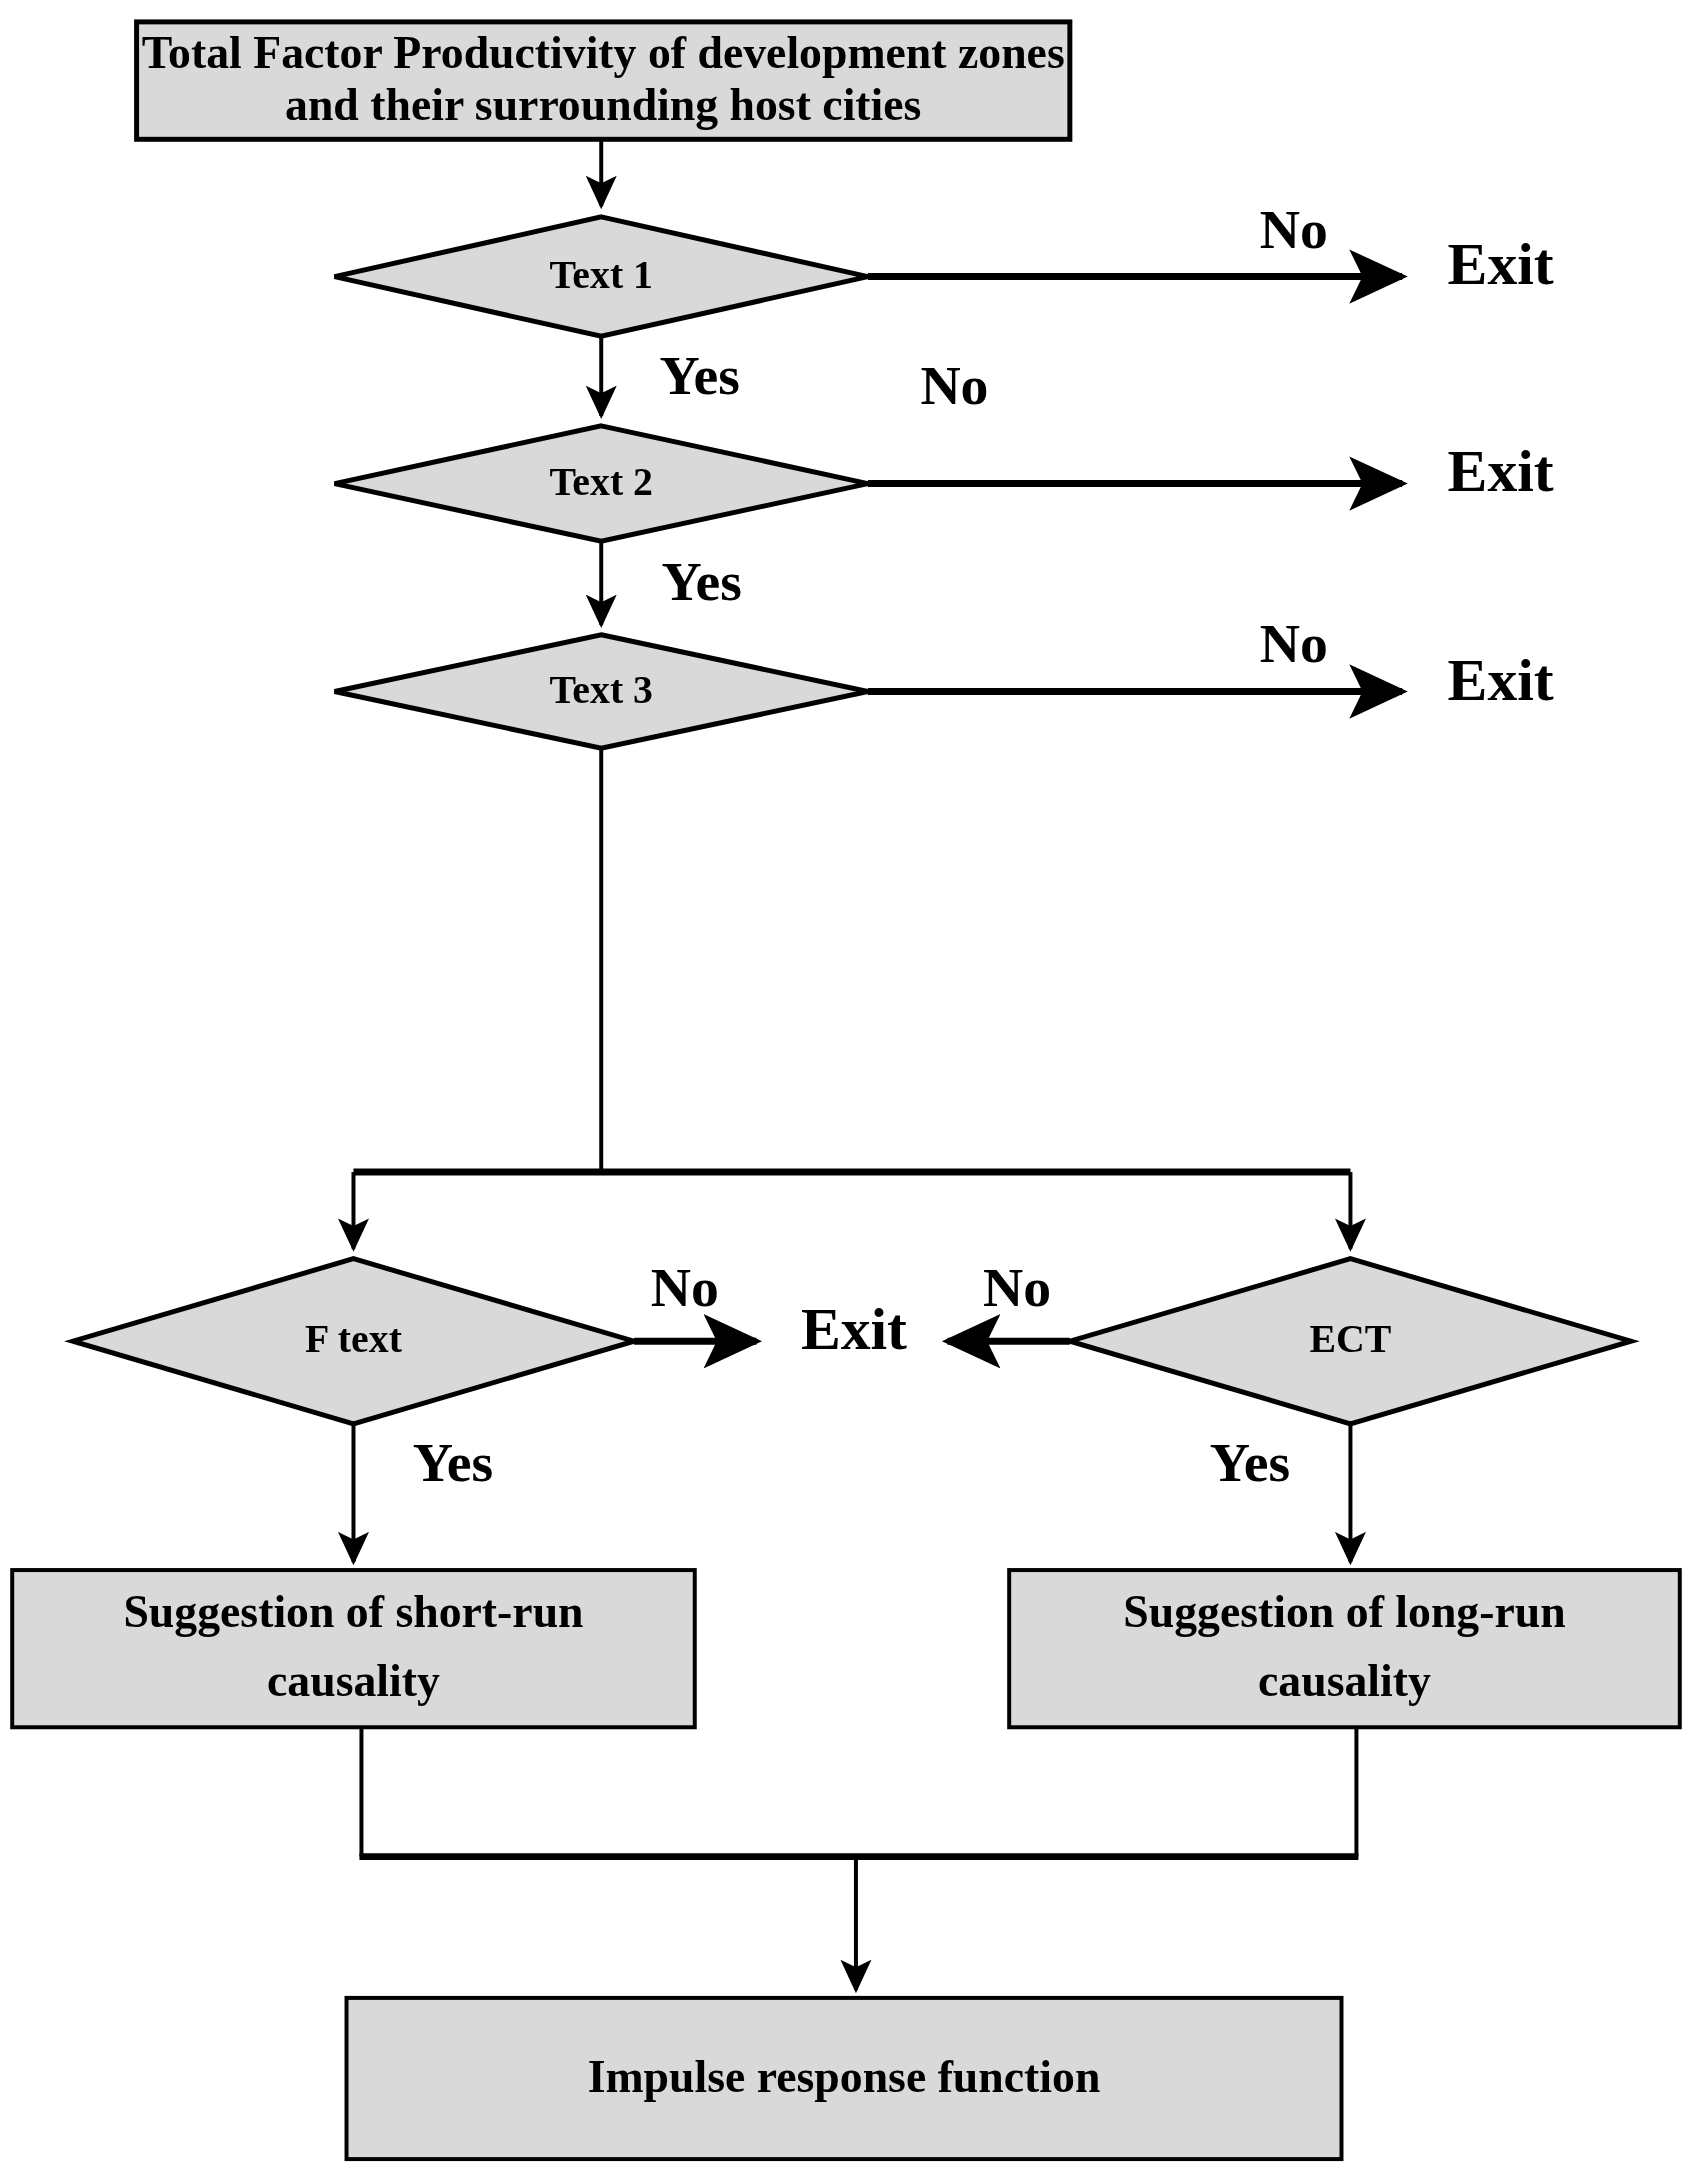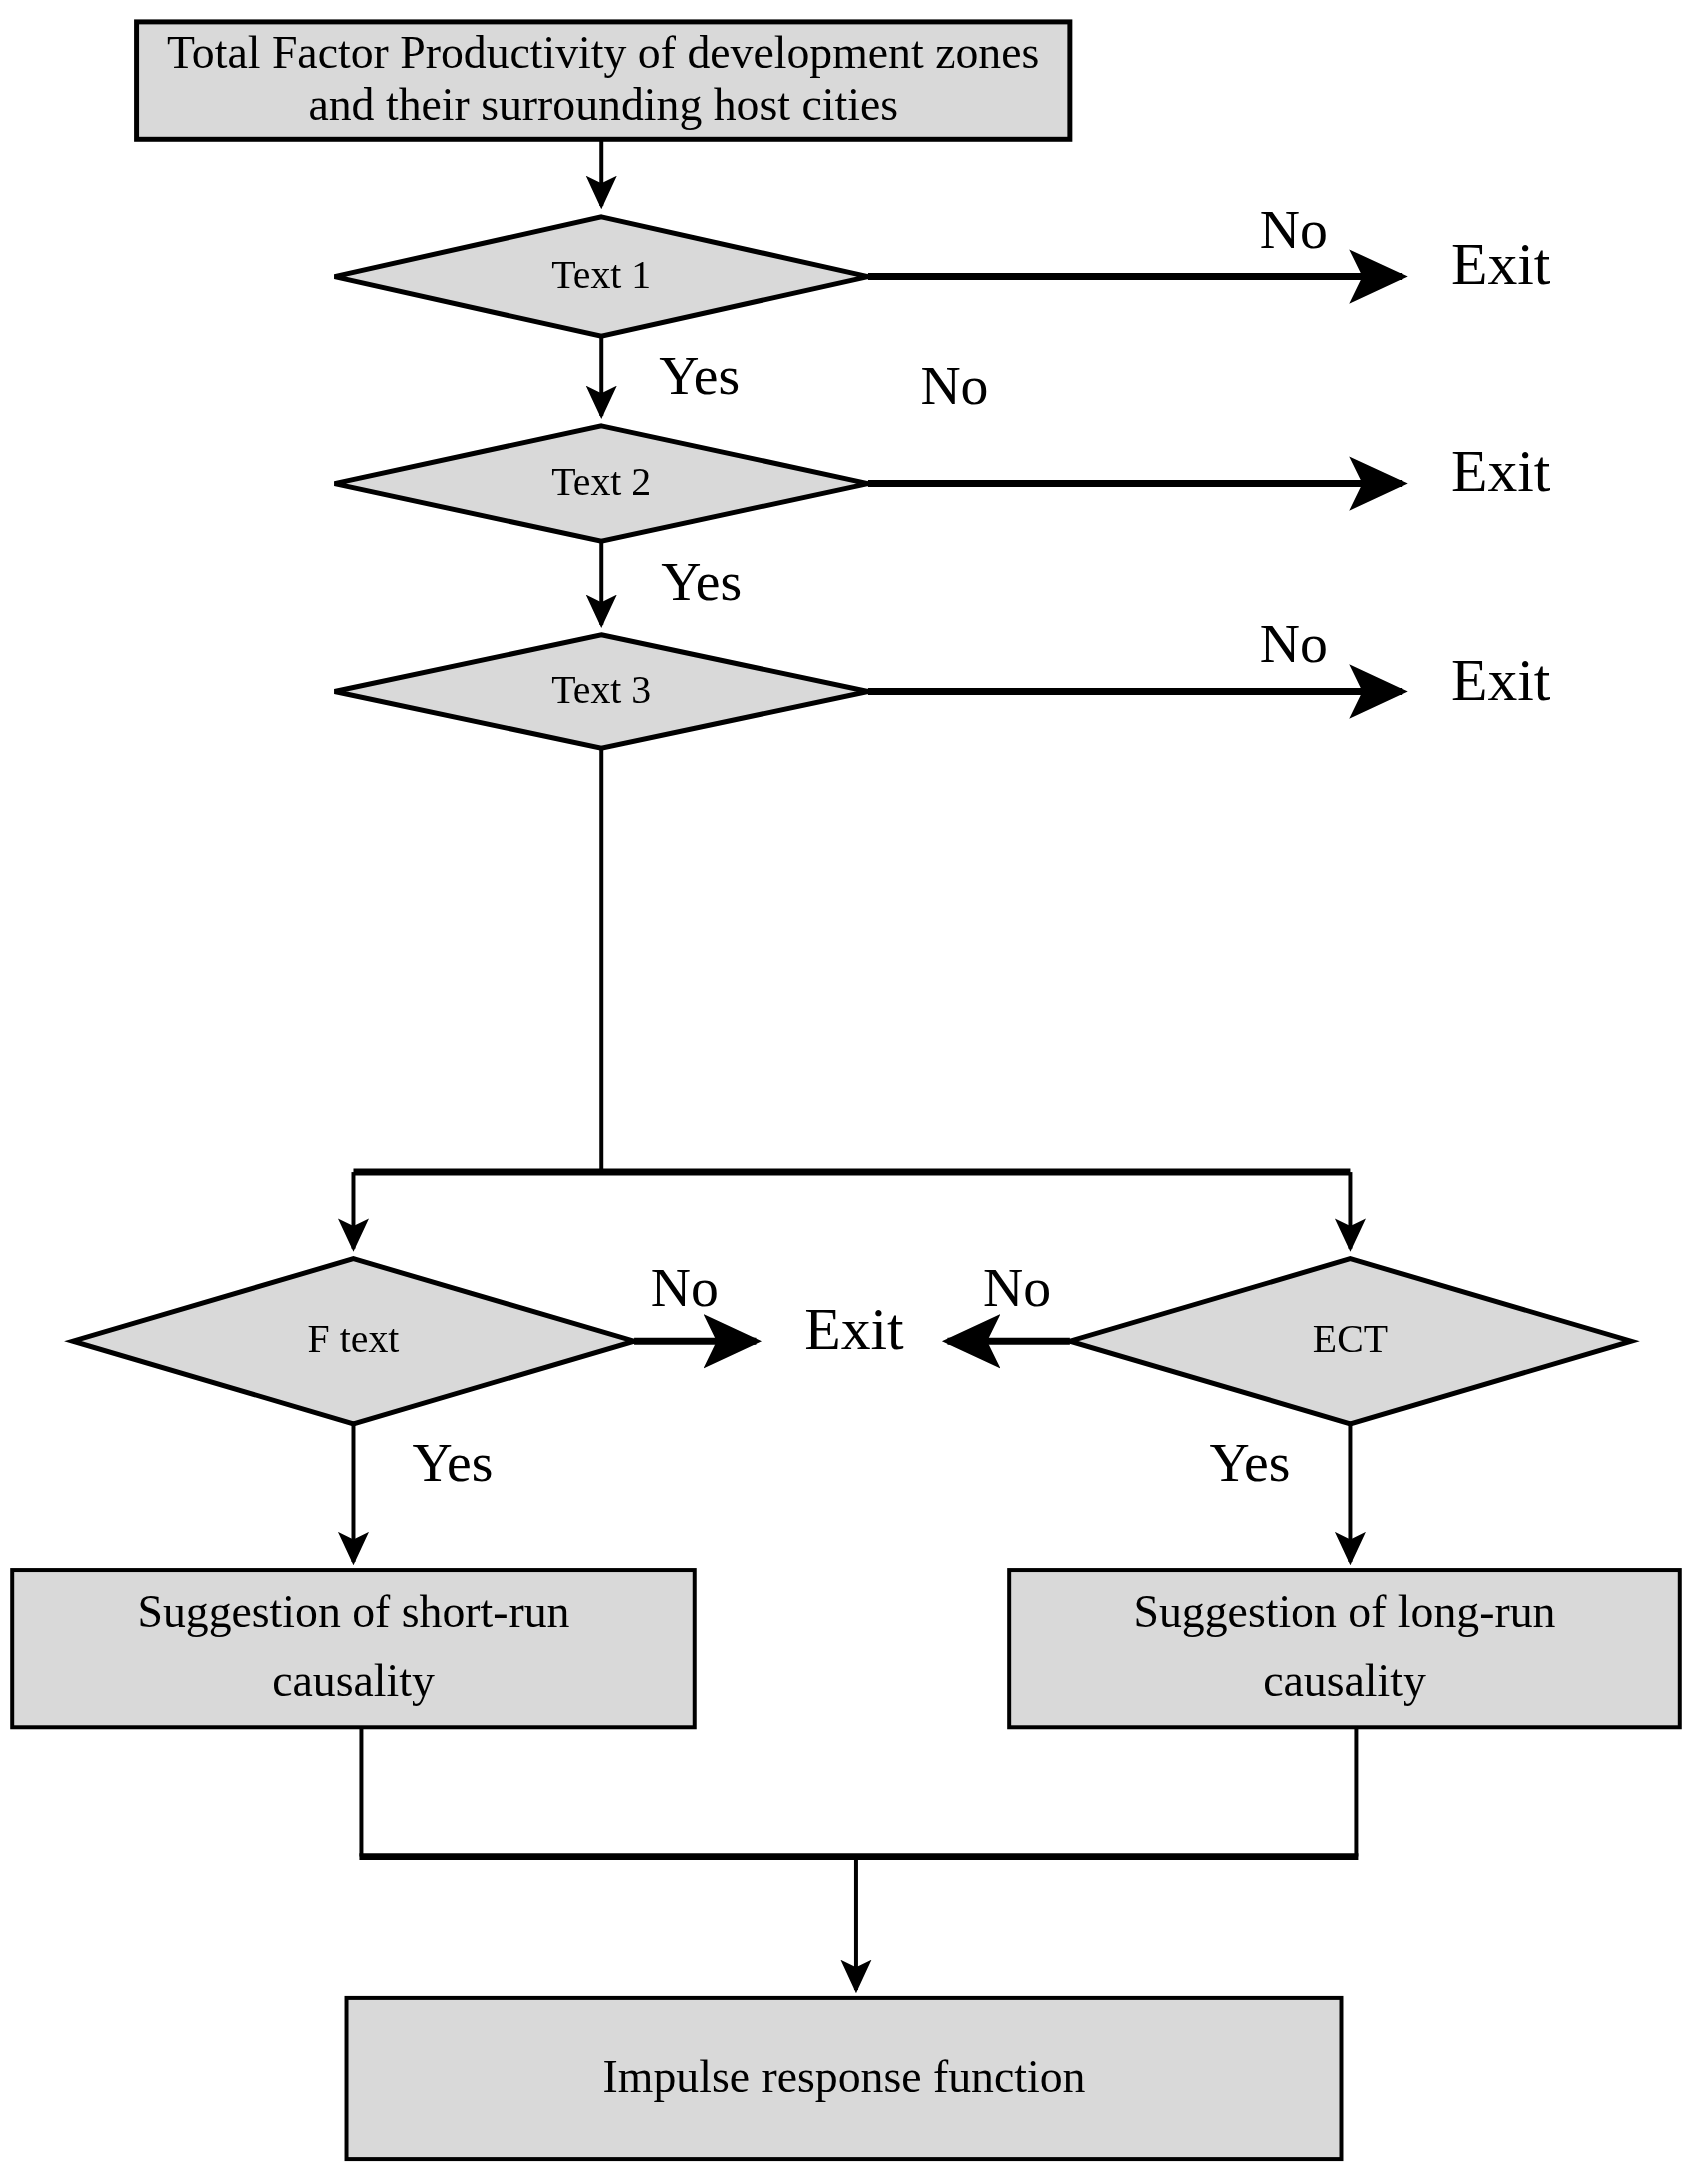--- a/index.html
+++ b/index.html
@@ -1,18 +1,18 @@
 <!DOCTYPE html>
 <html><head>
 <meta charset="utf-8">
 <style>
   html,body{margin:0;padding:0;background:#ffffff;}
   body{width:1690px;height:2177px;overflow:hidden;
        font-family:"Liberation Serif","DejaVu Serif",serif;}
-  #chart-root{position:relative;width:1690px;height:2177px;background:#fff;}
+  #chart-root{position:relative;width:1690px;height:2177px;background:#fff;font-weight:bold;}
   svg#flow{position:absolute;left:0;top:0;width:1690px;height:2177px;display:block;}
   .node-shape{fill:#d9d9d9;stroke:#000000;stroke-width:5;}
   .node-shape-thin{fill:#d9d9d9;stroke:#000000;stroke-width:4;}
   .conn{stroke:#000000;stroke-width:4;fill:none;}
   .conn-thick{stroke:#000000;stroke-width:7;fill:none;}
   .node-text{font-family:"Liberation Serif","DejaVu Serif",serif;fill:#000;
              text-anchor:middle;dominant-baseline:middle;}
   .t-title{font-size:46px;}
   .t-diamond{font-size:40px;}
   .t-box{font-size:46px;}

